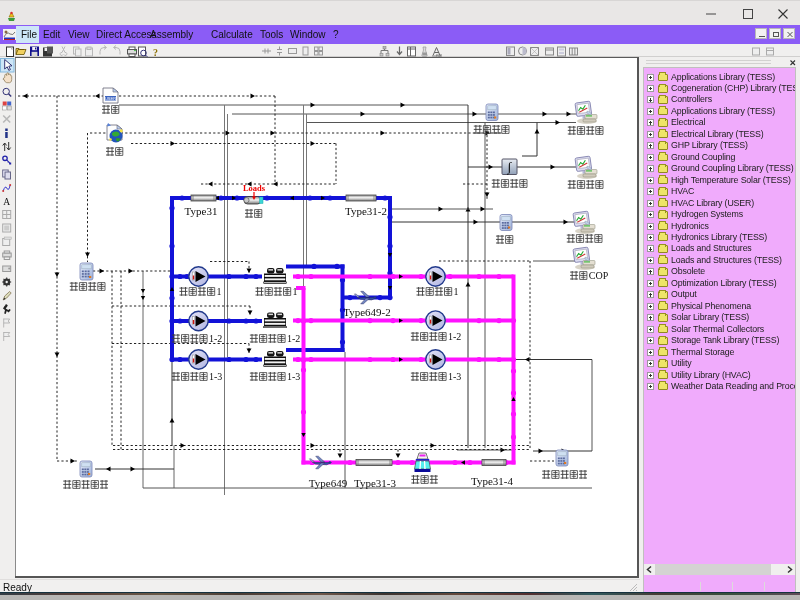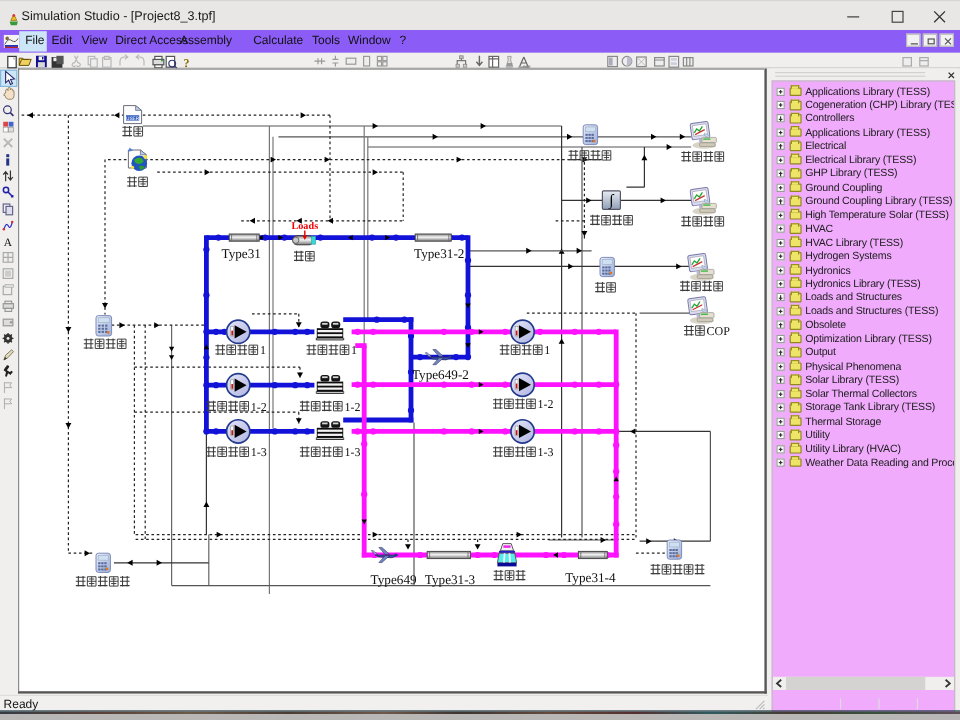--- a/index.html
+++ b/index.html
@@ -26,21 +26,20 @@
 #deskline{position:absolute;left:0;top:591.5px;width:800px;height:1.5px;background:#15323f}
 #deskstrip{position:absolute;left:0;top:593px;width:800px;height:1.5px;background:linear-gradient(90deg,#333c44 0%,#5a4038 10%,#6a5a48 20%,#4a3c34 30%,#70584a 40%,#3c3430 48%,#64493c 57%,#552f2f 66%,#2f5a5e 74%,#463c34 82%,#38503c 91%,#604c58 100%)}
 #taskbar{position:absolute;left:0;top:594.5px;width:800px;height:5.5px;background:#b8b7b5}
 </style></head><body>
 <div id="titlebar">
  <svg id="appicon" viewBox="0 0 11 11">
       <path d="M5.5 1 L8 6 H3 Z" fill="#f0c020" stroke="#8a6d00" stroke-width="0.6"></path>
       <path d="M2 7 h7 l-1 3 h-5 z" fill="#3a9a3a"></path>
       <circle cx="5.5" cy="2" r="1.2" fill="#e03030"></circle>
     </svg>
- <span class="txt">Simulation Studio - [Project8_3.tpf]</span>
  <svg class="wbtn" style="left:694px" viewBox="0 0 34 25">
       <line x1="12" y1="13" x2="22" y2="13" stroke="#444" stroke-width="1"></line>
     </svg>
  <svg class="wbtn" style="left:731px" viewBox="0 0 34 25">
       <rect x="12.5" y="8.5" width="9" height="9" fill="none" stroke="#444" stroke-width="1"></rect>
     </svg>
  <svg class="wbtn" style="left:766px" viewBox="0 0 34 25">
       <path d="M12.5 8.5 L21.5 17.5 M21.5 8.5 L12.5 17.5" stroke="#333" stroke-width="1.1"></path>
     </svg>
 </div>
@@ -860,21 +859,21 @@
       <div class="tr" style="top:11.0px"><span class="pb"></span><span class="fo"></span><span class="tt">Cogeneration (CHP) Library (TESS)</span></div>
       <div class="tr" style="top:22.4px"><span class="pb"></span><span class="fo"></span><span class="tt">Controllers</span></div>
       <div class="tr" style="top:33.9px"><span class="pb"></span><span class="fo"></span><span class="tt">Applications Library (TESS)</span></div>
       <div class="tr" style="top:45.3px"><span class="pb"></span><span class="fo"></span><span class="tt">Electrical</span></div>
       <div class="tr" style="top:56.8px"><span class="pb"></span><span class="fo"></span><span class="tt">Electrical Library (TESS)</span></div>
       <div class="tr" style="top:68.3px"><span class="pb"></span><span class="fo"></span><span class="tt">GHP Library (TESS)</span></div>
       <div class="tr" style="top:79.7px"><span class="pb"></span><span class="fo"></span><span class="tt">Ground Coupling</span></div>
       <div class="tr" style="top:91.2px"><span class="pb"></span><span class="fo"></span><span class="tt">Ground Coupling Library (TESS)</span></div>
       <div class="tr" style="top:102.6px"><span class="pb"></span><span class="fo"></span><span class="tt">High Temperature Solar (TESS)</span></div>
       <div class="tr" style="top:114.1px"><span class="pb"></span><span class="fo"></span><span class="tt">HVAC</span></div>
-      <div class="tr" style="top:125.6px"><span class="pb"></span><span class="fo"></span><span class="tt">HVAC Library (TESS)</span></div>
+      <div class="tr" style="top:125.6px"><span class="pb"></span><span class="fo"></span><span class="tt">HVAC Library (USER)</span></div>
       <div class="tr" style="top:137.0px"><span class="pb"></span><span class="fo"></span><span class="tt">Hydrogen Systems</span></div>
       <div class="tr" style="top:148.5px"><span class="pb"></span><span class="fo"></span><span class="tt">Hydronics</span></div>
       <div class="tr" style="top:159.9px"><span class="pb"></span><span class="fo"></span><span class="tt">Hydronics Library (TESS)</span></div>
       <div class="tr" style="top:171.4px"><span class="pb"></span><span class="fo"></span><span class="tt">Loads and Structures</span></div>
       <div class="tr" style="top:182.9px"><span class="pb"></span><span class="fo"></span><span class="tt">Loads and Structures (TESS)</span></div>
       <div class="tr" style="top:194.3px"><span class="pb"></span><span class="fo"></span><span class="tt">Obsolete</span></div>
       <div class="tr" style="top:205.8px"><span class="pb"></span><span class="fo"></span><span class="tt">Optimization Library (TESS)</span></div>
       <div class="tr" style="top:217.2px"><span class="pb"></span><span class="fo"></span><span class="tt">Output</span></div>
       <div class="tr" style="top:228.7px"><span class="pb"></span><span class="fo"></span><span class="tt">Physical Phenomena</span></div>
       <div class="tr" style="top:240.2px"><span class="pb"></span><span class="fo"></span><span class="tt">Solar Library (TESS)</span></div>

